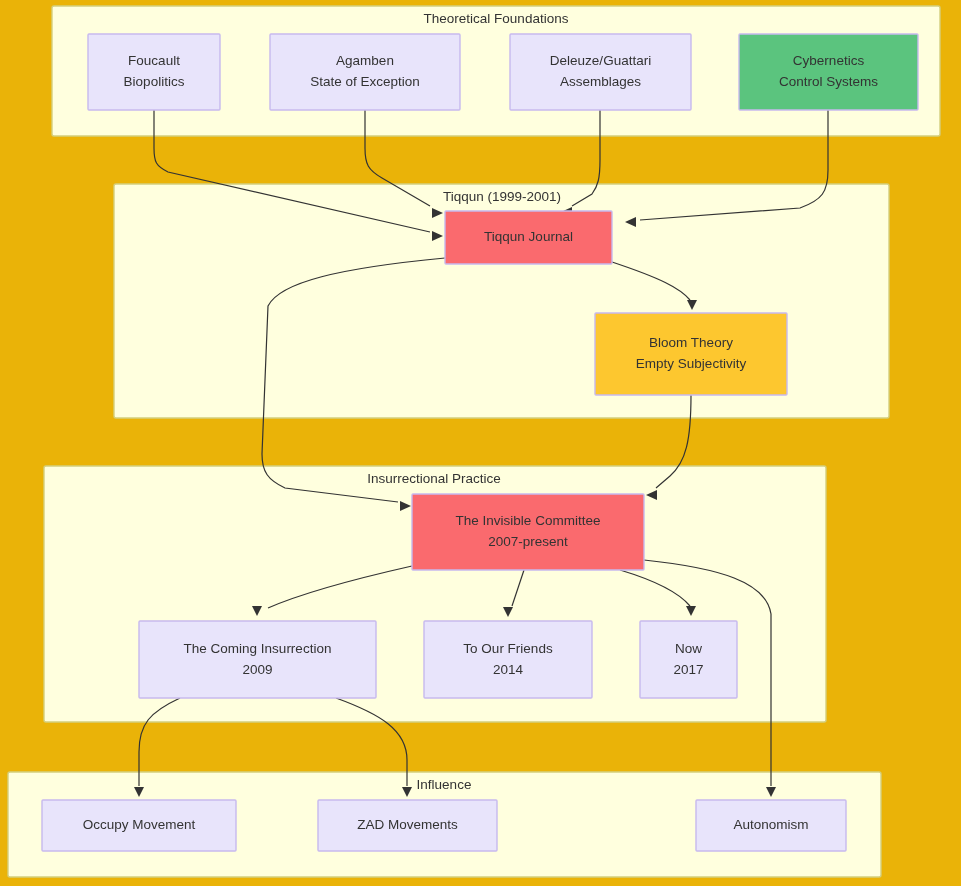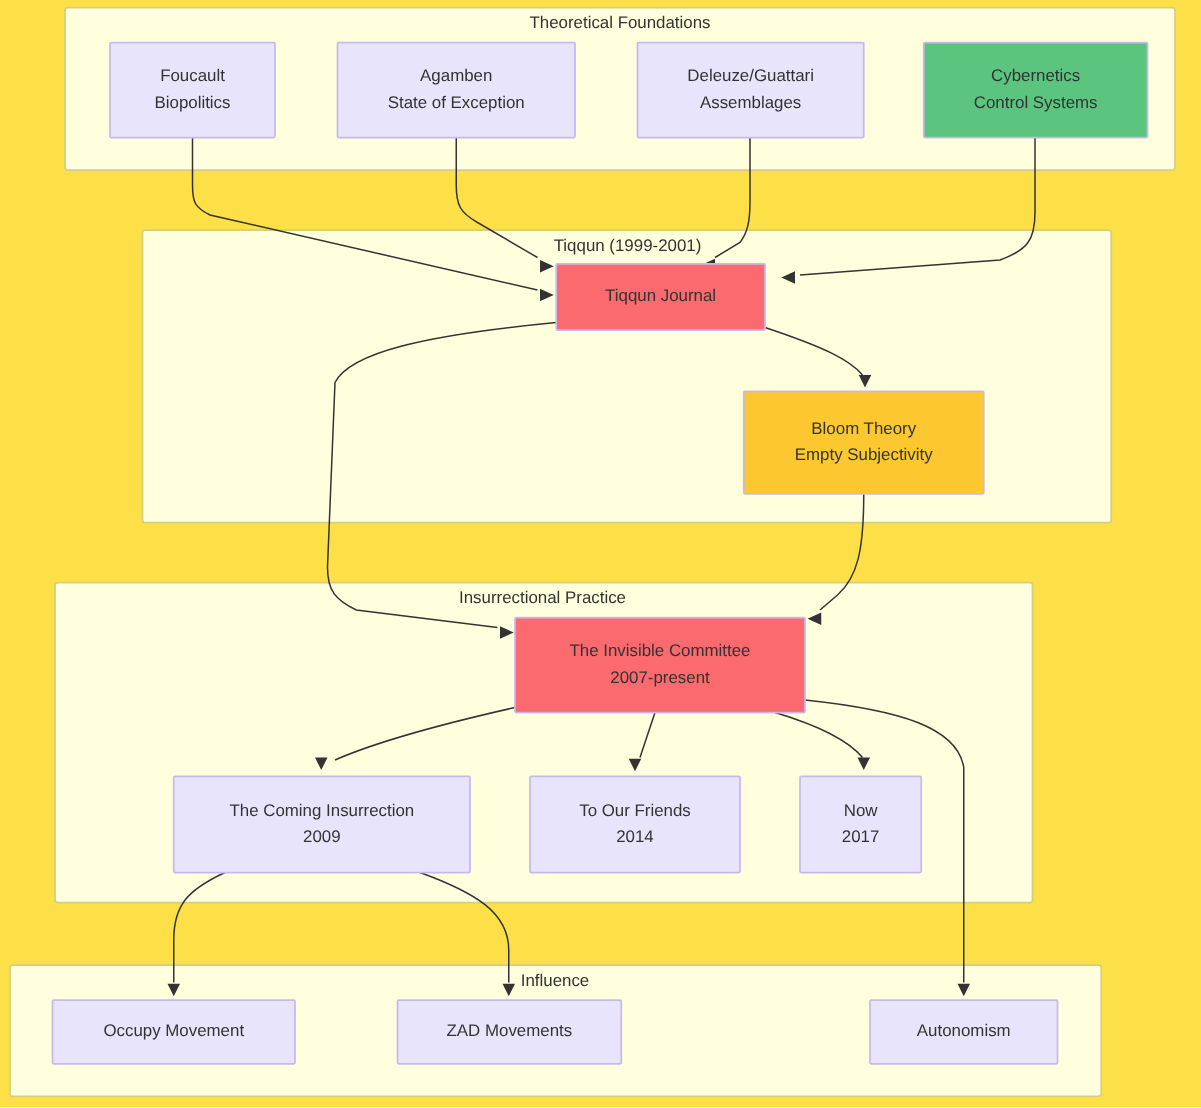--- a/index.html
+++ b/index.html
@@ -6,21 +6,21 @@
   html, body {
     margin: 0;
     padding: 0;
     background: #ffffff;
     font-family: "Liberation Sans", sans-serif;
   }
   #stage {
     position: relative;
     width: 961px;
     height: 886px;
-    background: #fde047;
+    background: #eab308;
     overflow: hidden;
   }
   svg.layer {
     position: absolute;
     left: 0;
     top: 0;
     width: 961px;
     height: 886px;
   }
   .cluster-rect {

